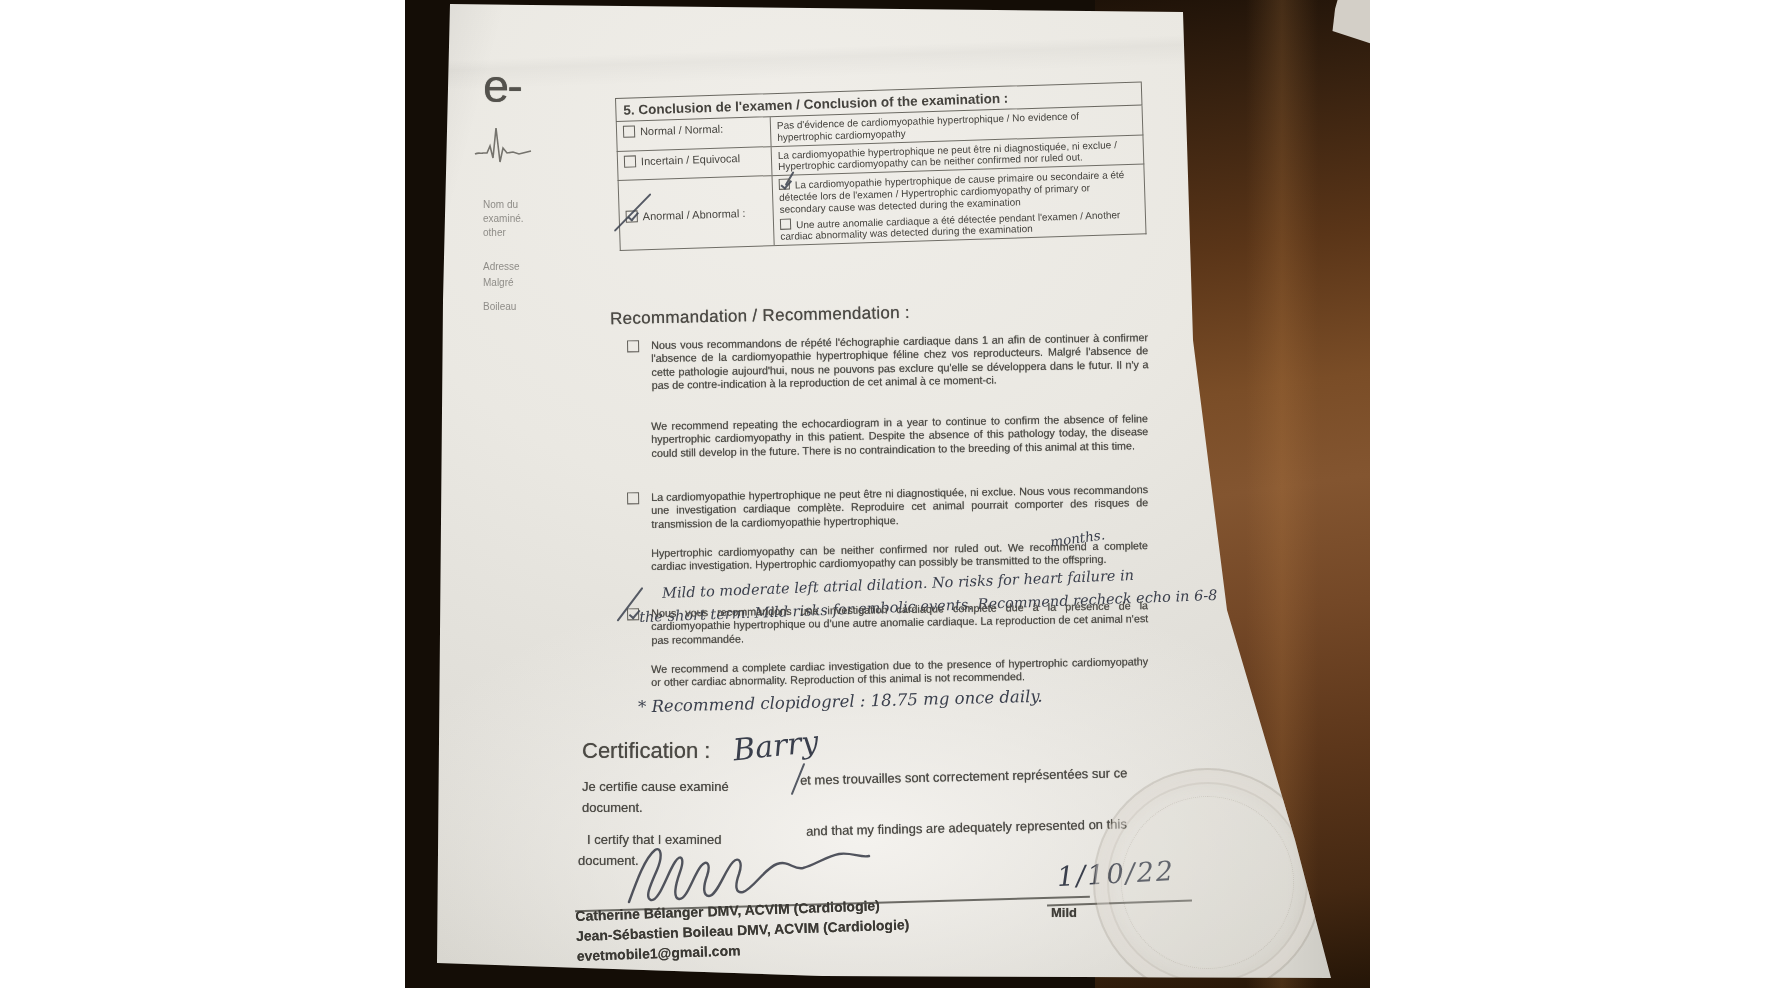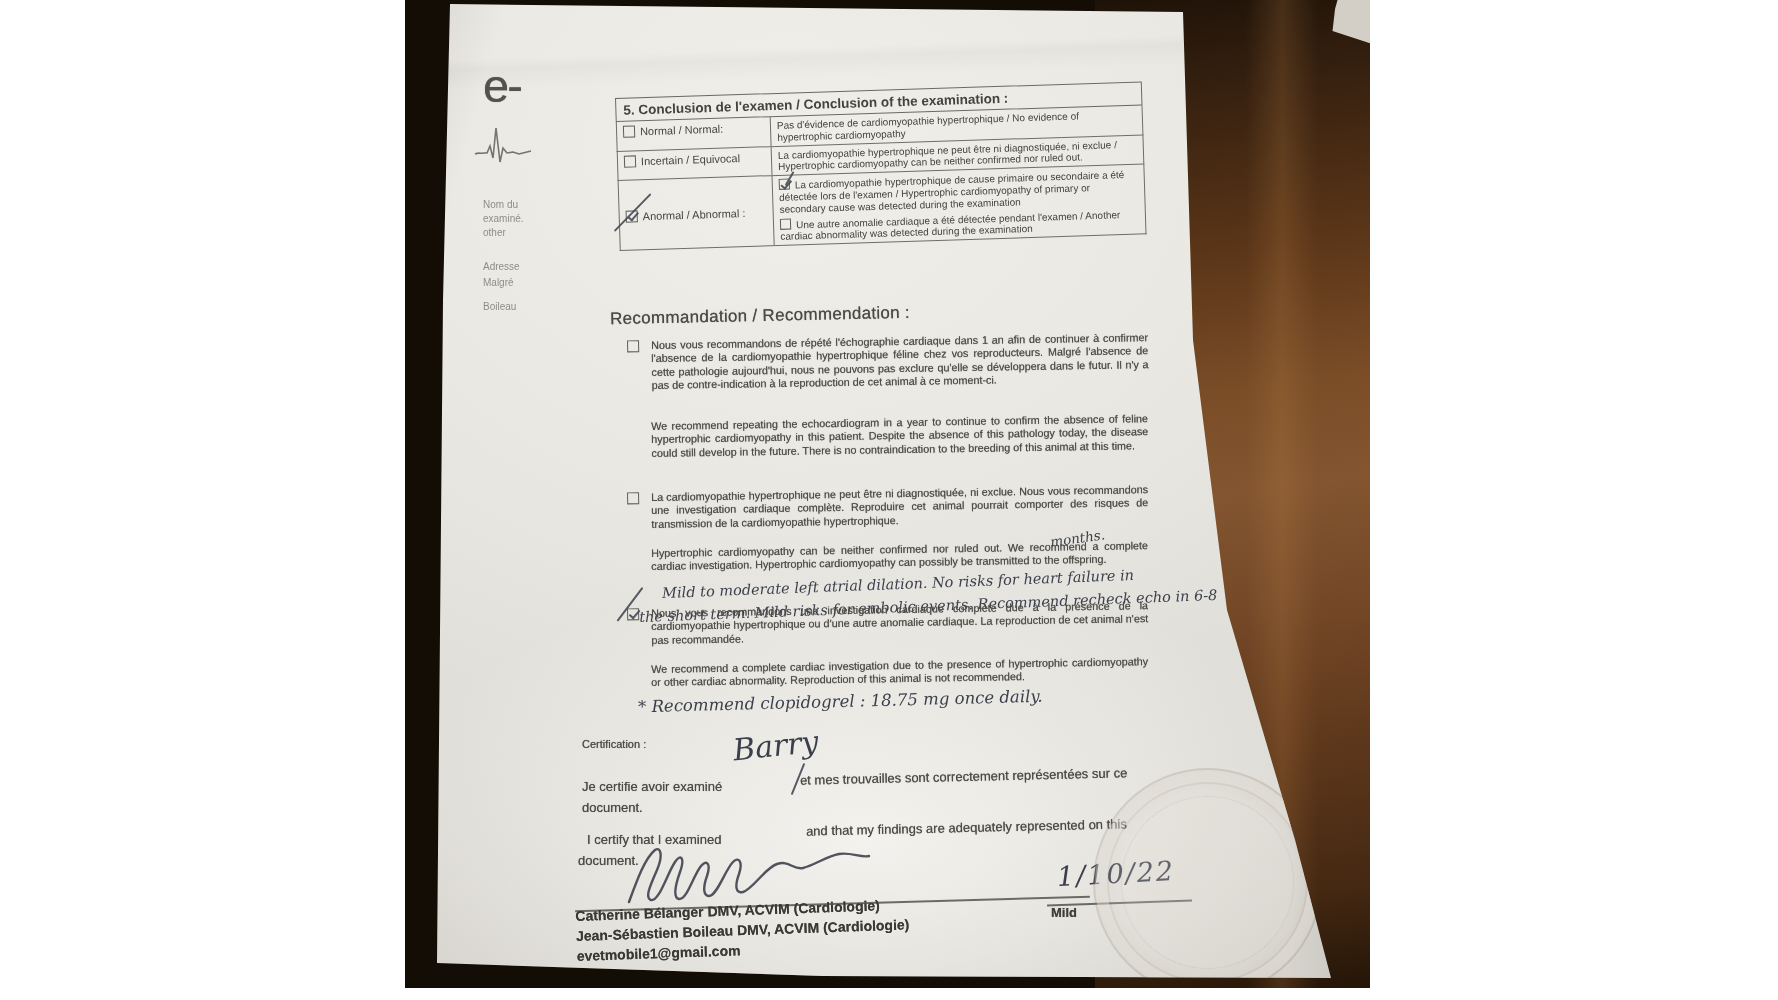--- a/index.html
+++ b/index.html
@@ -43,21 +43,21 @@
   .pen-check{position:absolute;width:9px;height:4px;border-left:2px solid #454a56;border-bottom:2px solid #454a56;
              transform:rotate(-48deg);top:1px;left:1px;opacity:0.9;}
   
   .rhead{left:185px;top:306px;font-size:17px;letter-spacing:0.3px;color:#4b4944;transform:rotate(-1.2deg);}
   .para{position:absolute;left:226px;width:497px;font-size:10.8px;line-height:13.4px;text-align:justify;
         color:#4f4d48;text-shadow:0 0 0.7px rgba(79,77,72,0.85);transform:rotate(-0.9deg);transform-origin:left top;}
   .para .cb{position:absolute;left:-24px;top:1px;}
   
   .hw{position:absolute;font-family:"DejaVu Serif",serif;font-style:italic;color:#3a3f4c;white-space:nowrap;}
   
-  .chead{left:157px;top:738px;font-size:11px;color:#4b4944;}
+  .chead{left:157px;top:738px;font-size:22px;color:#4b4944;}
   .cbody{font-size:13px;color:#4c4a45;}
   .names{position:absolute;left:150px;top:906px;font-size:14px;font-weight:bold;color:#3b3934;line-height:20px;
          transform:rotate(-2deg);transform-origin:left top;text-shadow:0 0 0.6px rgba(59,57,52,0.8);}
   .sigline{position:absolute;height:1.6px;background:#55534e;opacity:0.85;}
   .seal{position:absolute;left:668px;top:768px;width:225px;height:225px;border-radius:50%;
         border:2px solid rgba(110,100,85,0.22);opacity:0.7;
         box-shadow:inset 0 0 0 12px rgba(238,235,229,0.55), inset 0 0 0 14px rgba(110,100,85,0.14);
         background:radial-gradient(circle,rgba(225,221,214,0.35) 52%,rgba(185,177,163,0.22) 70%,rgba(0,0,0,0) 75%);}
   .seal::after{content:"";position:absolute;inset:26px;border-radius:50%;border:1.5px dotted rgba(110,100,85,0.25);}
 </style>
@@ -147,21 +147,21 @@
       </div>
       <div class="para" style="top:663px;">We recommend a complete cardiac investigation due to the presence of hypertrophic cardiomyopathy or other cardiac abnormality. Reproduction of this animal is not recommended.</div>
 
       <div class="hw" style="left:213px;top:692px;font-size:16.5px;transform:rotate(-1.5deg);">* Recommend clopidogrel : 18.75 mg once daily.</div>
 
       <div class="printed chead">Certification :</div>
 
       <div class="hw" style="left:308px;top:728px;font-size:30px;transform:rotate(-6deg);">Barry</div>
       <div class="pen-line" style="left:372px;top:762px;height:34px;transform:rotate(22deg);"></div>
 
-      <div class="printed cbody" style="left:157px;top:779px;">Je certifie avoir examiné</div>
+      <div class="printed cbody" style="left:157px;top:779px;">Je certifie cause examiné</div>
       <div class="printed cbody" style="left:375px;top:769px;transform:rotate(-1.3deg);">et mes trouvailles sont correctement représentées sur ce</div>
       <div class="printed cbody" style="left:157px;top:800px;">document.</div>
 
       <div class="printed cbody" style="left:162px;top:832px;">I certify that I examined</div>
       <div class="printed cbody" style="left:381px;top:820px;transform:rotate(-1.3deg);">and that my findings are adequately represented on this</div>
       <div class="printed cbody" style="left:153px;top:853px;">document.</div>
 
       <div style="position:absolute;left:192px;top:840px;">
         <svg width="290" height="70" viewBox="0 0 290 70">
           <path d="M12,62 C20,40 28,18 38,10 C44,6 46,16 40,30 C32,48 28,58 34,60 C42,62 50,34 58,22 C64,13 68,18 63,32 C58,46 56,58 62,59 C70,60 76,36 84,26 C90,19 94,24 90,36 C86,47 86,56 92,56 C100,56 108,30 116,22 C122,16 126,22 122,34 C118,45 118,54 126,52 C136,49 148,28 160,24 C172,20 176,30 186,28 C198,25 210,16 222,14 C234,12 244,18 252,16" stroke="#3a3e49" stroke-width="2.4" fill="none" stroke-linecap="round" opacity="0.88"></path>

